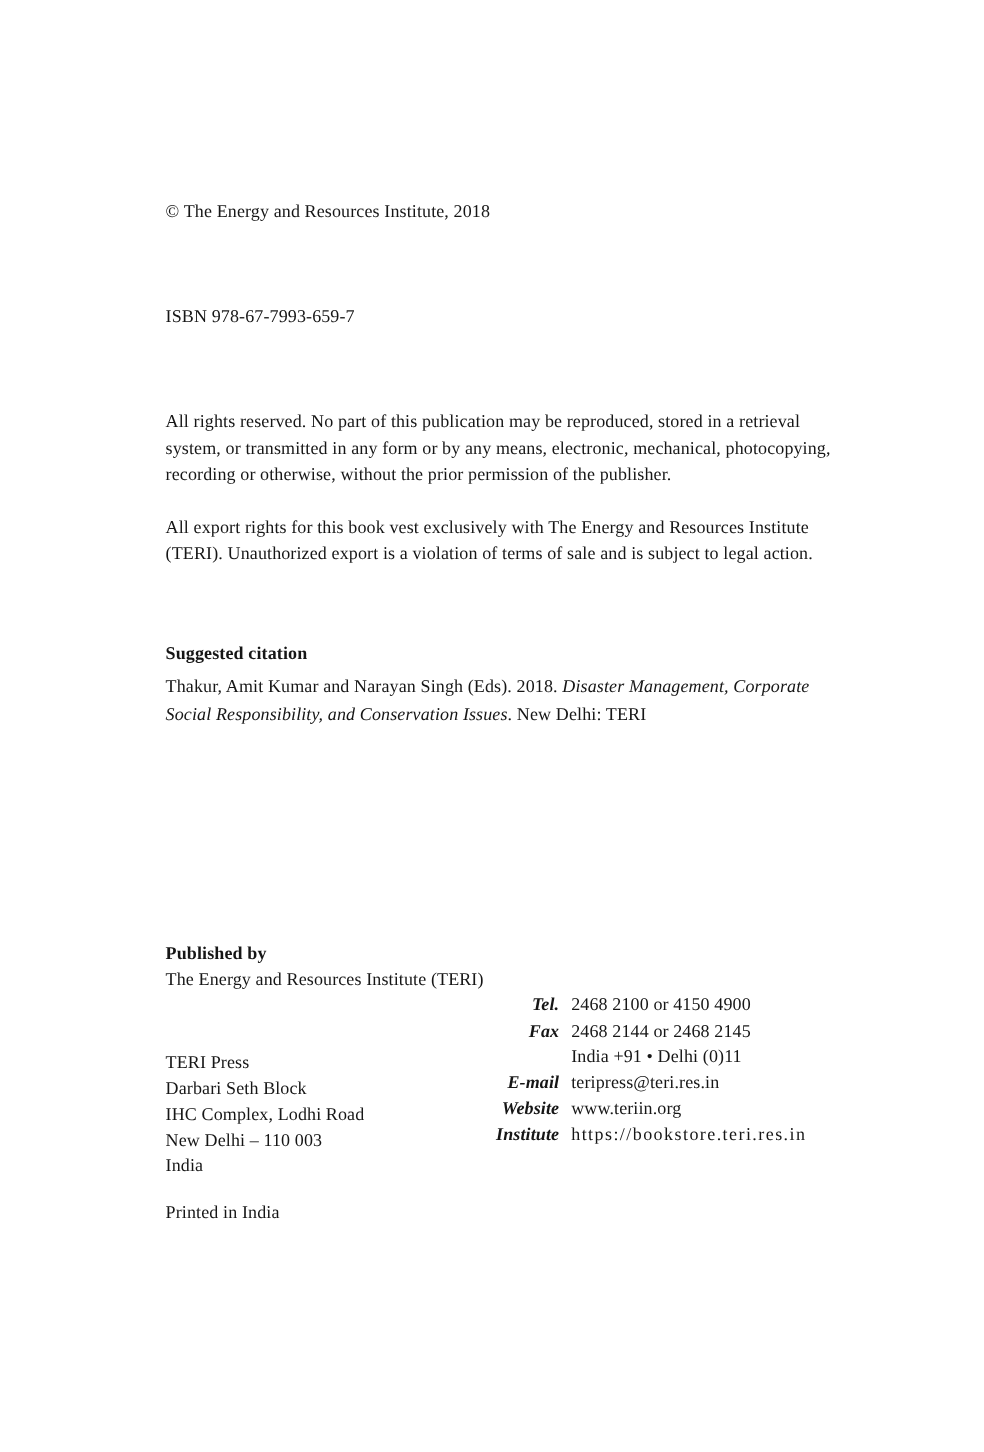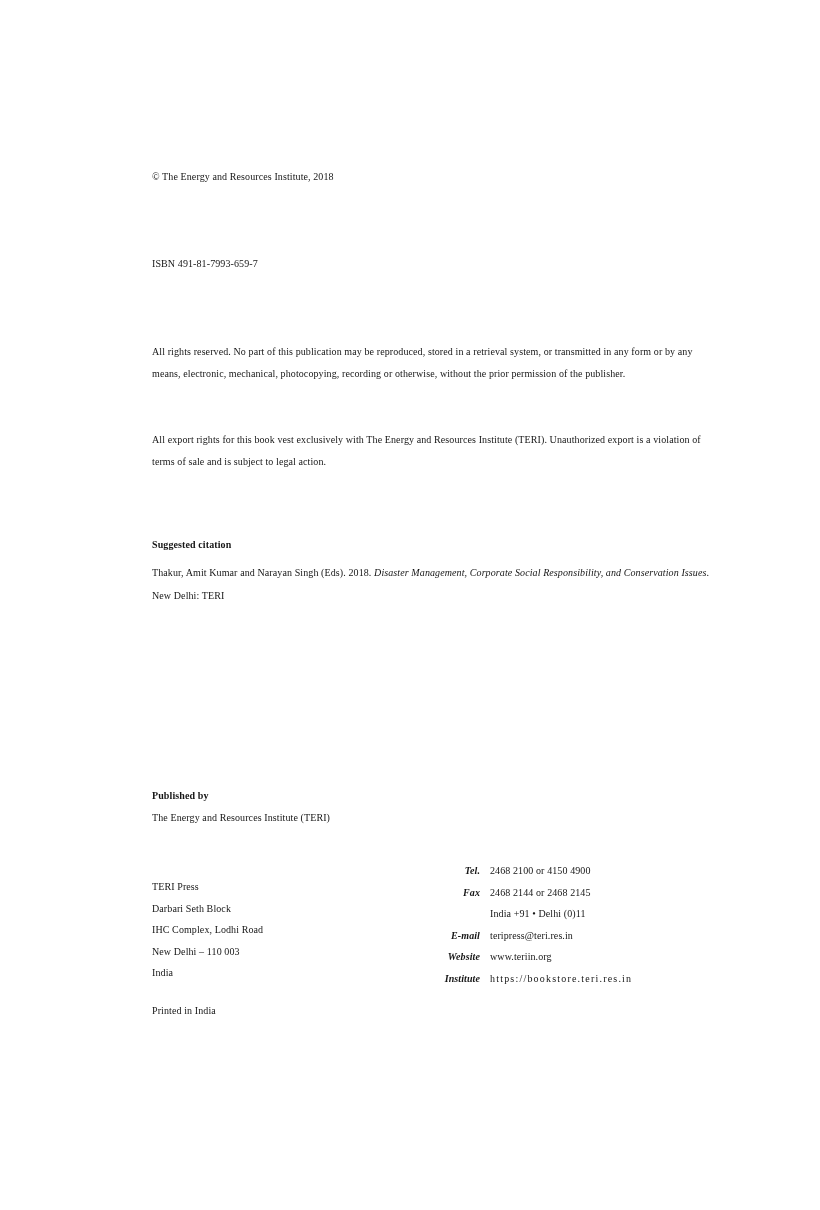--- a/index.html
+++ b/index.html
@@ -13,63 +13,62 @@
     overflow: hidden;
   }
   .page {
     position: absolute;
     left: 0; top: 0;
     width: 820px; height: 1210px;
     background: #ffffff;
   }
   .block {
     position: absolute;
-    left: 152px;
+    left: 138px;
     width: 566px;
-    font-size: 10px;
+    font-size: 15px;
     line-height: 22px;
     letter-spacing: 0.1px;
   }
   .copyright-line   { top: 166px; }
   .isbn-line        { top: 253px; }
   .rights-para      { top: 341px; }
   .export-para      { top: 429px; }
   .citation-heading { top: 534px; font-weight: bold; }
   .citation-para    { top: 562px; line-height: 22.5px; }
   .citation-para .book-title { font-style: italic; }
   .publisher-block  { top: 785px; line-height: 21.5px; }
   .publisher-heading { font-weight: bold; }
   .address-col { white-space: pre-line; margin-top: 48px; }
   .contacts {
     position: absolute;
     top: 43px;
     left: 222px;
     width: 344px;
-    margin-top: 32px;
   }
   .contact-row { display: flex; line-height: 21.5px; }
   .contact-label {
     width: 106px;
     text-align: right;
     font-weight: bold;
     font-style: italic;
     flex: 0 0 106px;
   }
   .contact-value { margin-left: 10px; white-space: nowrap; }
   .contact-value.spaced { letter-spacing: 1.2px; }
   .printed-line { top: 1000px; }
 </style>
 </head>
 <body>
 
 <div class="page">
 
   <div class="block copyright-line">© The Energy and Resources Institute, 2018</div>
 
-  <div class="block isbn-line">ISBN 491-81-7993-659-7</div>
+  <div class="block isbn-line">ISBN 978-67-7993-659-7</div>
 
   <div class="block rights-para">All rights reserved. No part of this publication may be reproduced, stored in a retrieval system, or transmitted in any form or by any means, electronic, mechanical, photocopying, recording or otherwise, without the prior permission of the publisher.</div>
 
   <div class="block export-para">All export rights for this book vest exclusively with The Energy and Resources Institute (TERI). Unauthorized export is a violation of terms of sale and is subject to legal action.</div>
 
   <div class="block citation-heading">Suggested citation</div>
 
   <div class="block citation-para">
     <span>Thakur, Amit Kumar and Narayan Singh (Eds). 2018. </span><span class="book-title">Disaster Management, Corporate Social Responsibility, and Conservation Issues</span><span>. New Delhi: TERI</span>
   </div>

